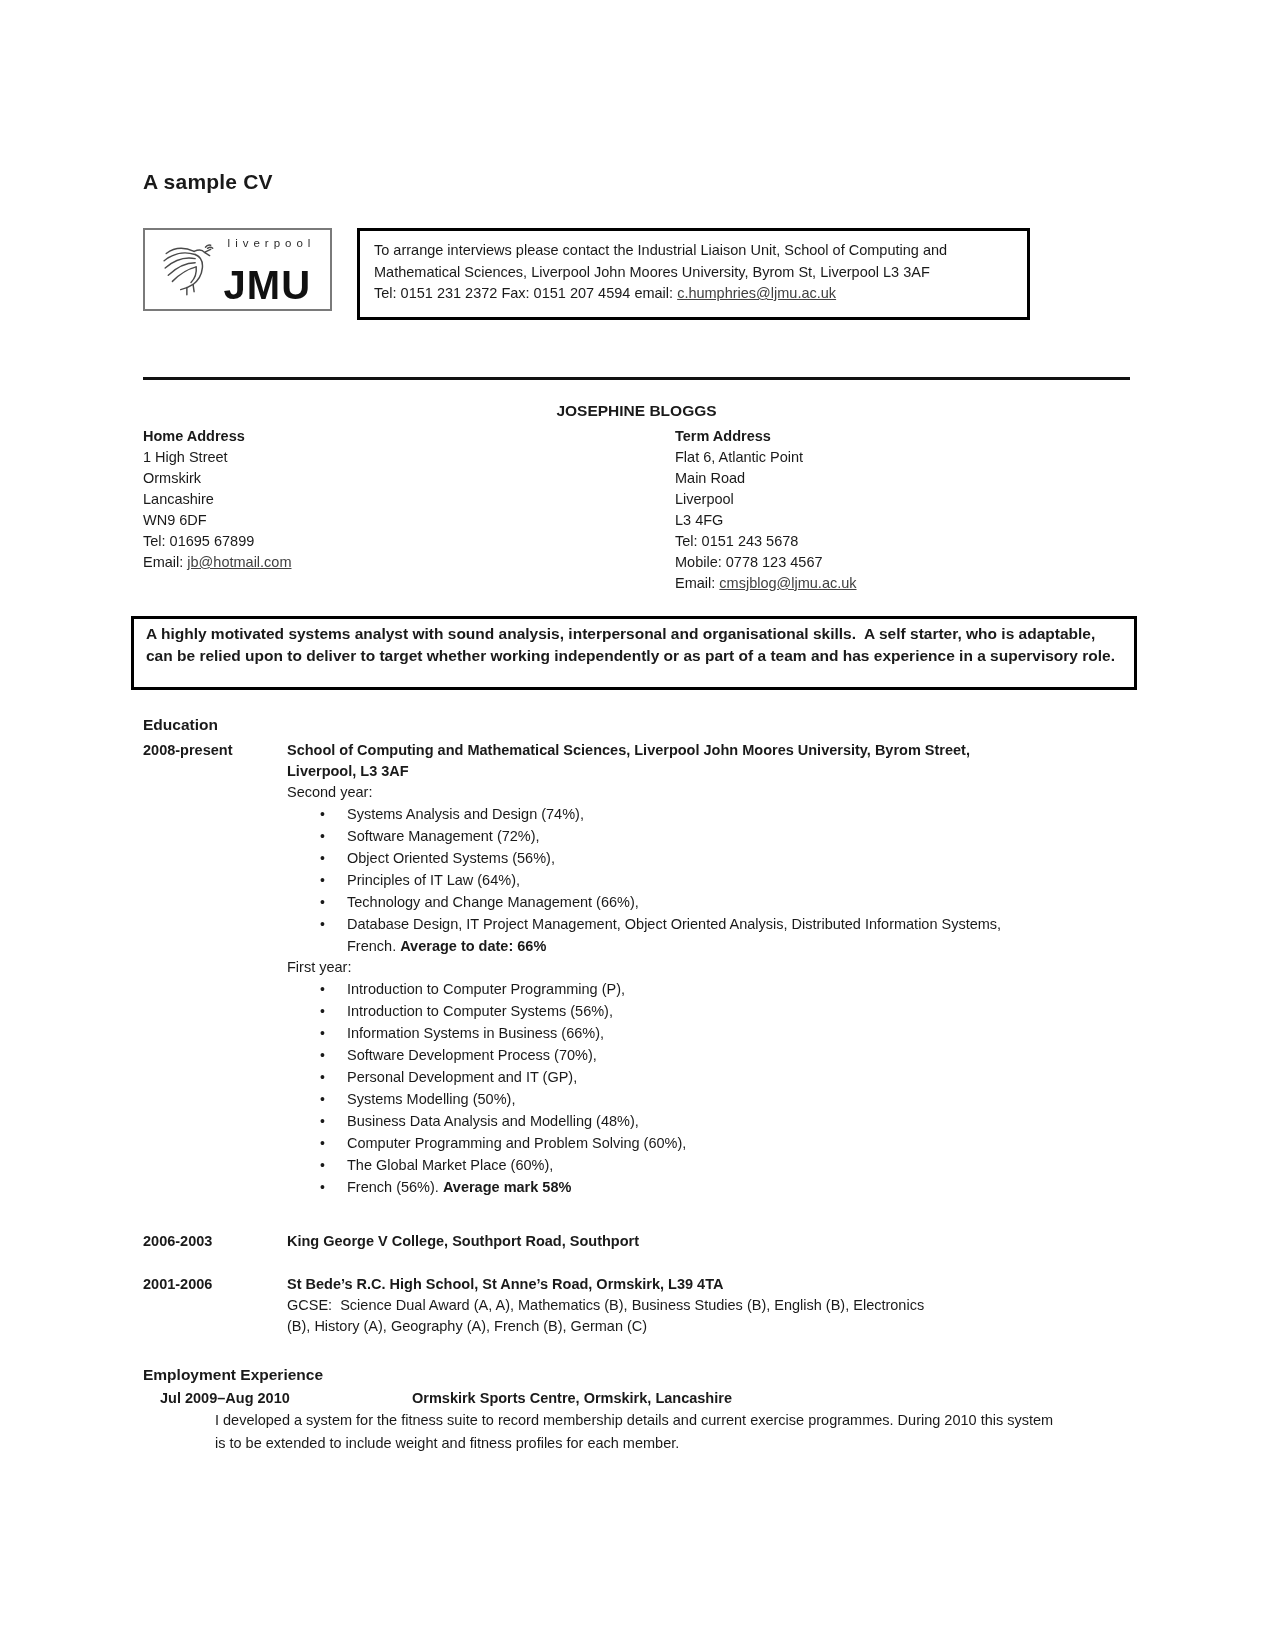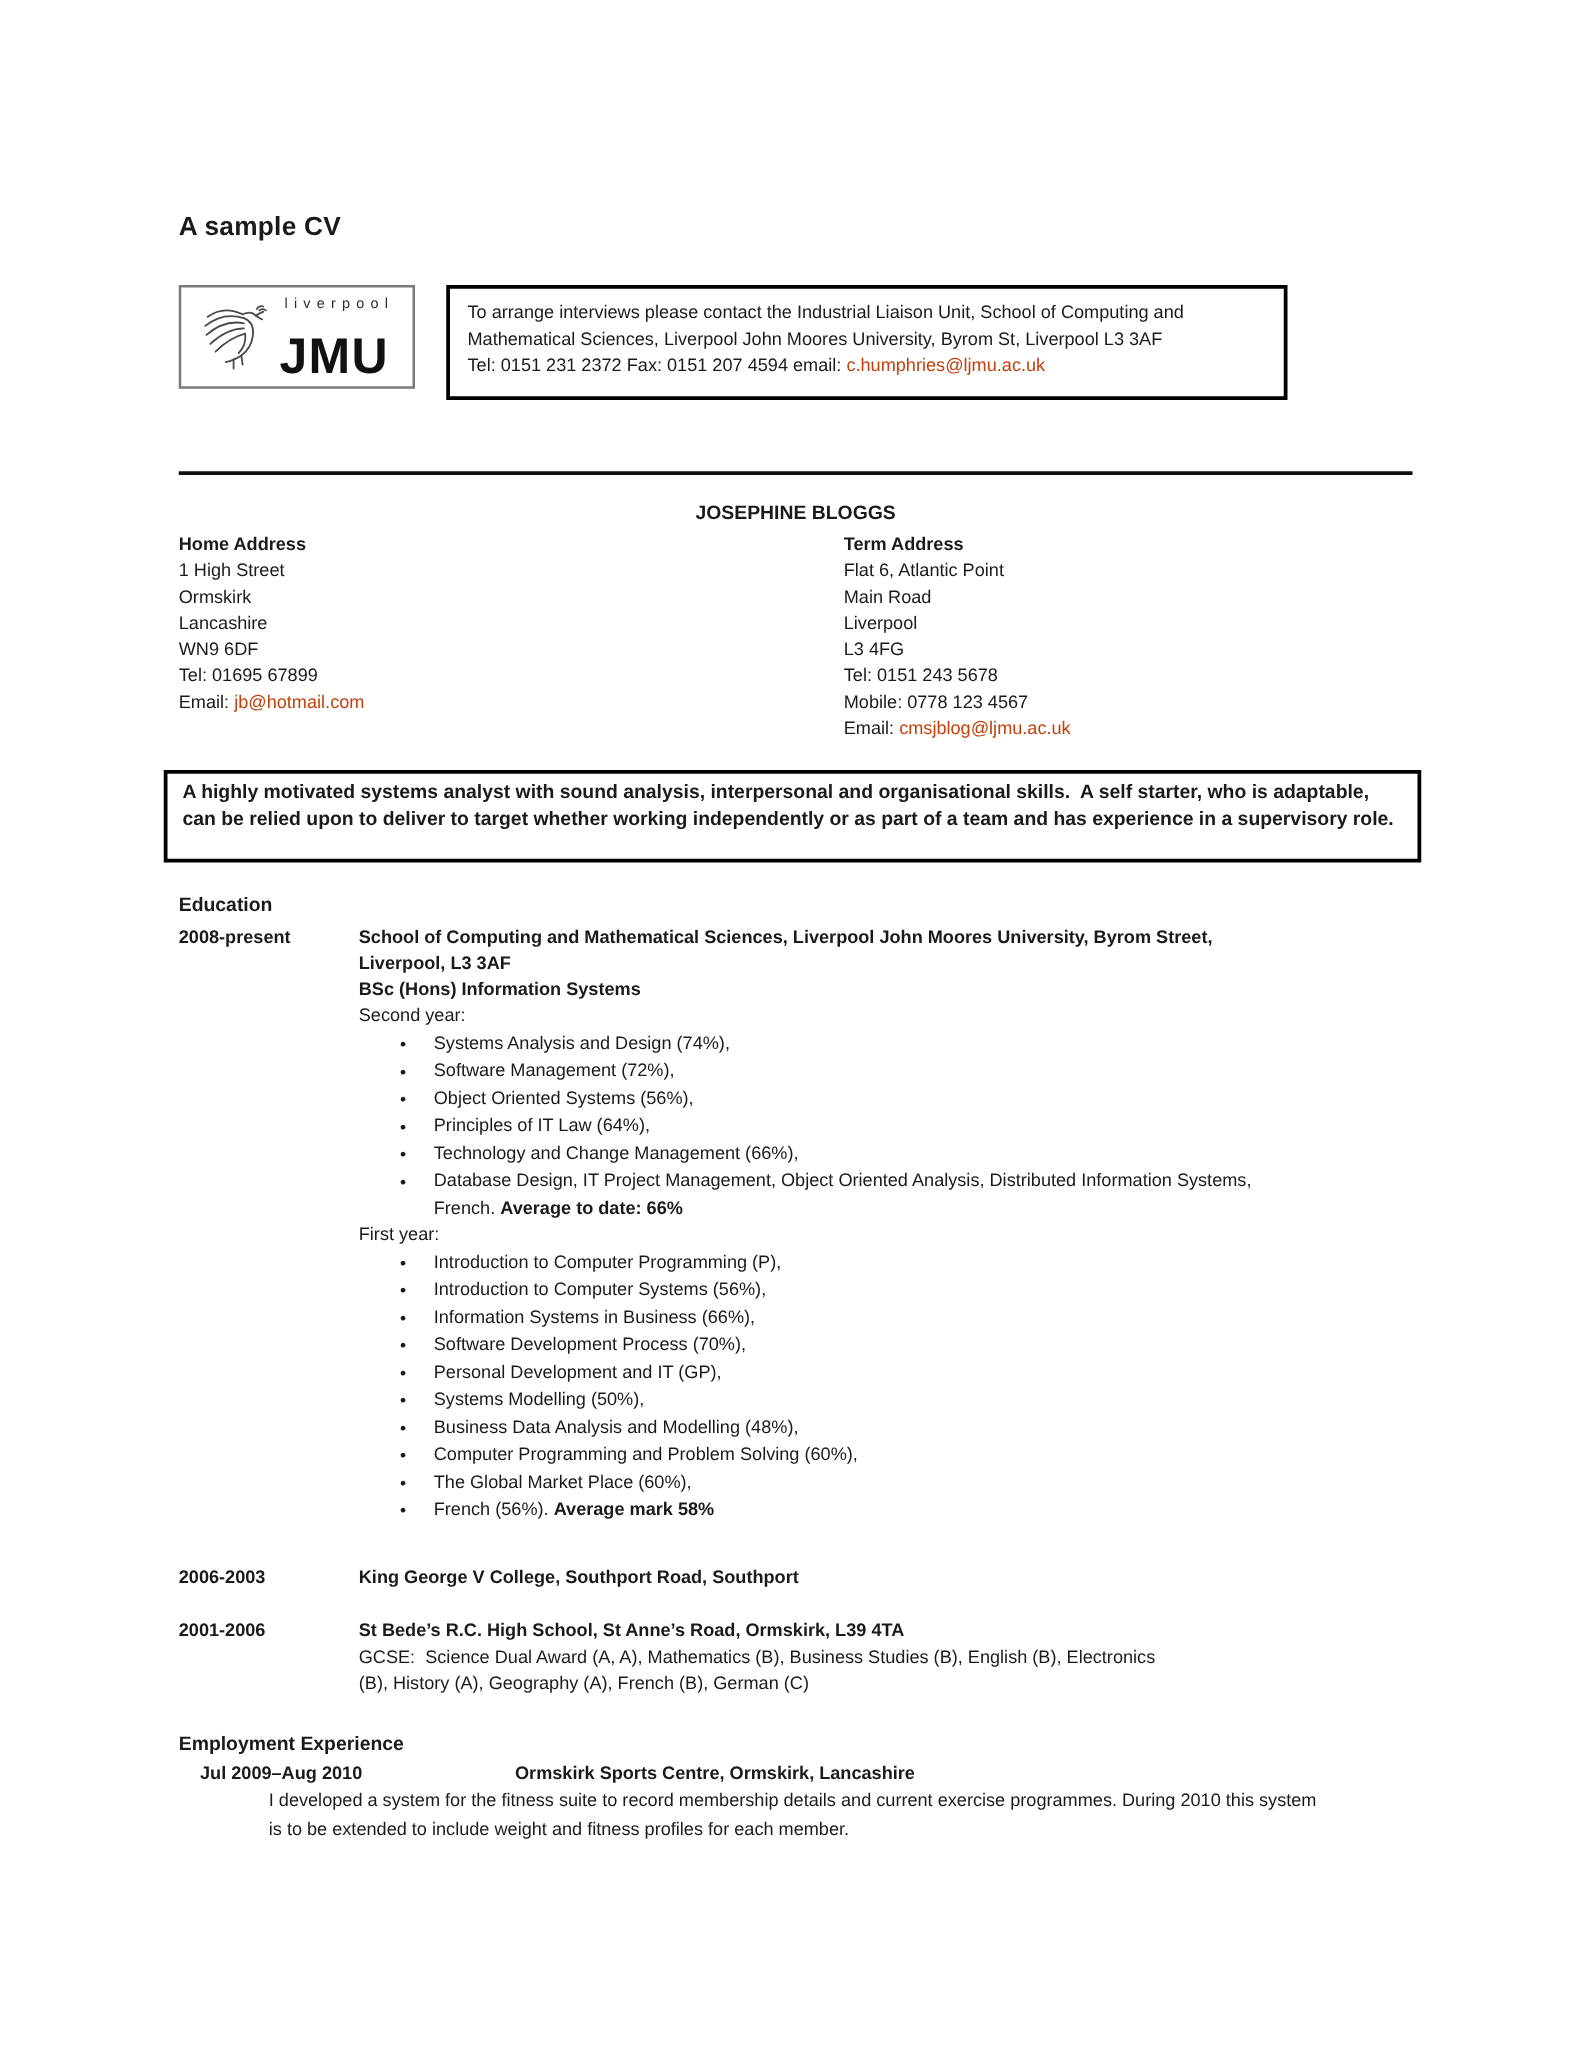--- a/index.html
+++ b/index.html
@@ -43,21 +43,21 @@
   .contact-box {
     left: 357px; top: 228px; width: 673px;
     border: 3px solid #000;
     box-sizing: border-box;
     padding: 9px 14px 12px 14px;
     line-height: 21.5px;
     background: #fff;
   }
 
   a.link, .link {
-    color: #c2410c; cursor: pointer;
+    color: #404040; text-decoration: underline; cursor: pointer;
   }
 
   .rule {
     left: 143px; top: 377px; width: 987px; height: 3px; background: #111;
   }
 
   .person-name {
     left: 143px; top: 402px; width: 987px;
     text-align: center; font-weight: bold; font-size: 15.5px;
   }
@@ -171,21 +171,20 @@
   </div>
 
   <div class="abs main">
 
     <div class="section-heading">Education</div>
 
     <div class="edu-row">
       <div class="edu-period">2008-present</div>
       <div class="edu-body">
         <div class="inst">School of Computing and Mathematical Sciences, Liverpool John Moores University, Byrom Street, Liverpool, L3 3AF</div>
-        <div class="degree">BSc (Hons) Information Systems</div>
         <div>Second year:</div>
         <ul class="modules">
           <li><span>Systems Analysis and Design (74%),</span><b class="tail"></b></li>
           <li><span>Software Management (72%),</span><b class="tail"></b></li>
           <li><span>Object Oriented Systems (56%),</span><b class="tail"></b></li>
           <li><span>Principles of IT Law (64%),</span><b class="tail"></b></li>
           <li><span>Technology and Change Management (66%),</span><b class="tail"></b></li>
           <li><span>Database Design, IT Project Management, Object Oriented Analysis, Distributed Information Systems, French. </span><b class="tail">Average to date: 66%</b></li>
         </ul>
         <div>First year:</div>

